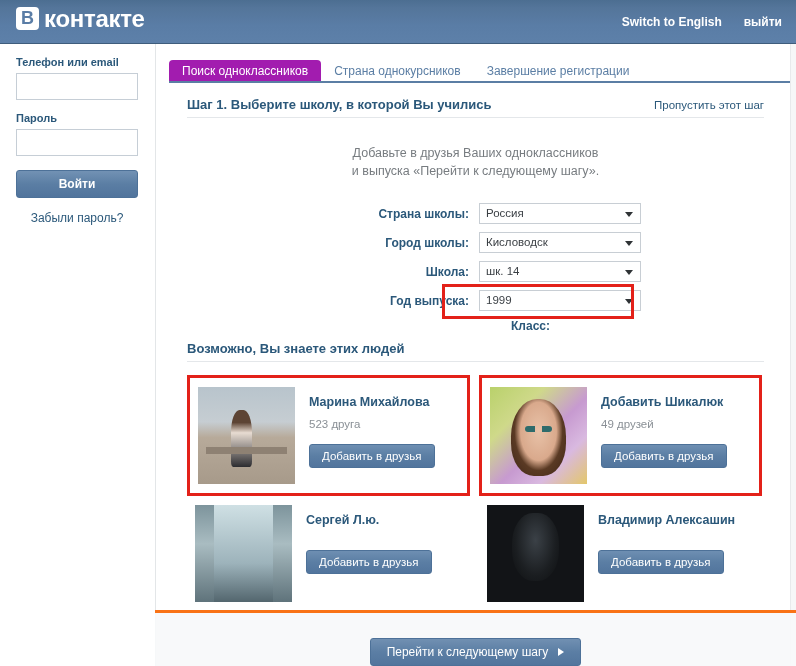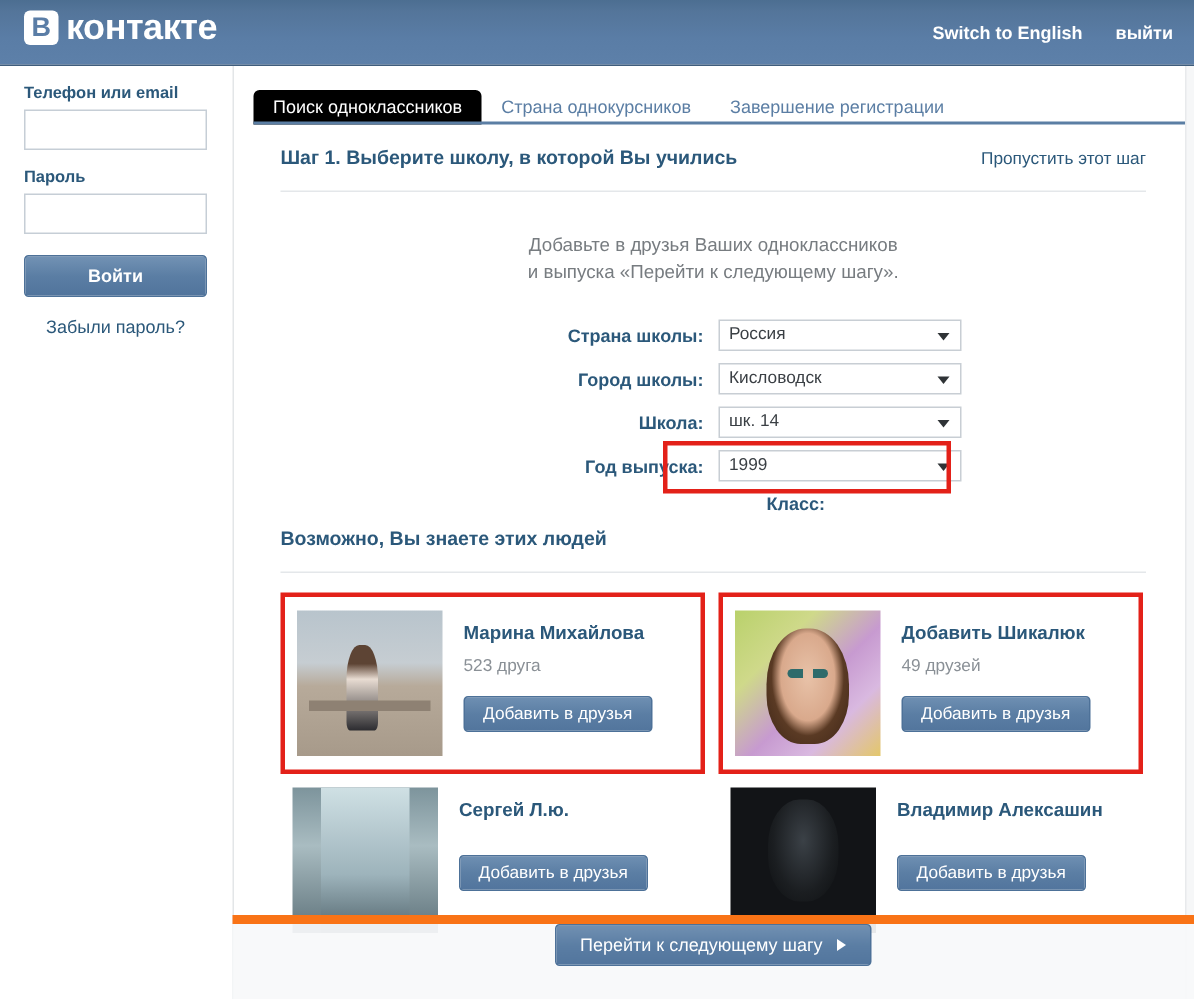--- a/index.html
+++ b/index.html
@@ -125,21 +125,21 @@
   .tab {
     height: 23px;
     line-height: 23px;
     padding: 0 13px;
     font-size: 12px;
     color: #5b7ea4;
     cursor: pointer;
     white-space: nowrap;
   }
   .tab.active {
-    background: #000000;
+    background: #a21caf;
     color: #ffffff;
     border-radius: 4px 4px 0 0;
     font-weight: normal;
   }
   #tab-underline {
     position: absolute;
     left: 0; right: -13px; bottom: 0;
     height: 2px;
     background: #5b7ea4;
   }
@@ -148,21 +148,21 @@
   #panel {
     position: relative;
     margin: 0 0 0 13px;
     width: 613px;
     padding: 14px 18px 0 18px;
   }
 
   .section-head {
     display: flex; align-items: baseline; justify-content: space-between;
     border-bottom: 1px solid #e4e7ea;
-    padding-bottom: 15px;
+    padding-bottom: 5px;
   }
   .section-title {
     color: #2b587a;
     font-size: 13px;
     font-weight: bold;
   }
   .skip-link {
     color: #2b587a;
     font-size: 11.5px;
     text-decoration: none;
@@ -291,22 +291,22 @@
 
   
   .person-card.partial { padding-top: 9px; }
 
   
   #footer-bar {
     position: absolute;
     left: 155px; bottom: 0;
     width: 641px; height: 56px;
     background: rgba(248,249,250,0.93);
-    border-top: 6px solid #f97316;
-    display: flex; align-items: flex-start; justify-content: center;
+    border-top: 3px solid #f97316;
+    display: flex; align-items: flex-end; justify-content: center;
   }
   #next-step-btn {
     height: 28px;
     padding: 0 16px;
     border: 1px solid #4d7198;
     border-radius: 3px;
     background: linear-gradient(to bottom, #7190b2 0%, #5b7ea4 50%, #52759d 100%);
     color: #ffffff;
     font-size: 12px;
     font-family: "Liberation Sans", sans-serif;

